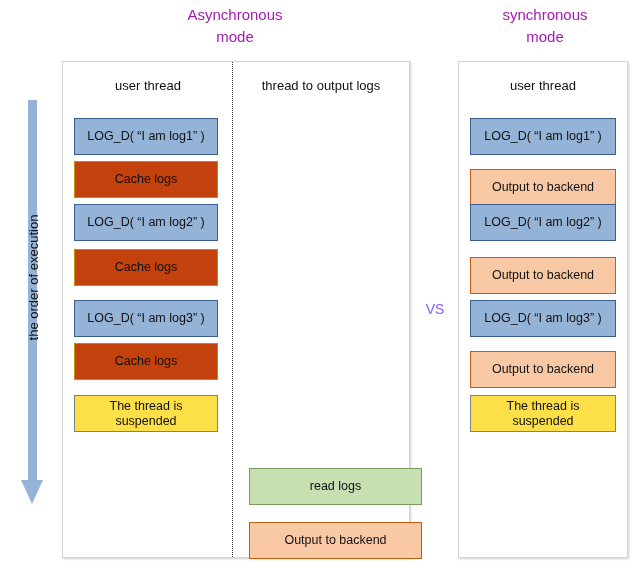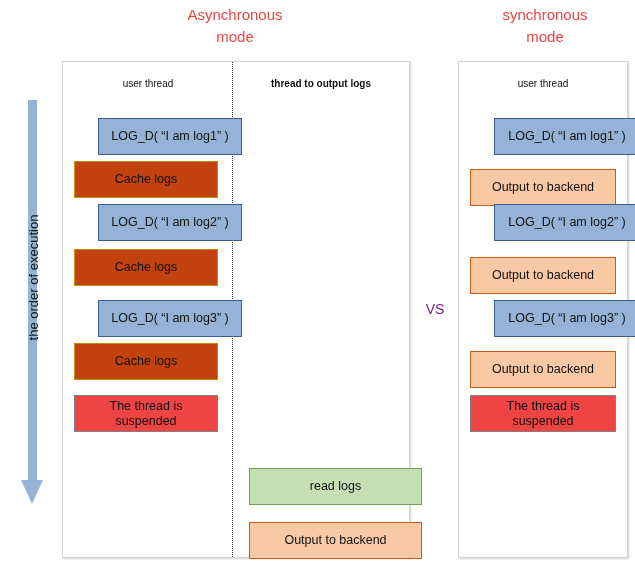--- a/index.html
+++ b/index.html
@@ -15,21 +15,21 @@
     color: #000000;
     overflow: hidden;
   }
 
   
   .diagram-title {
     position: absolute;
     text-align: center;
     font-size: 15px;
     line-height: 22px;
-    color: #ef4444;
+    color: #a21caf;
     white-space: pre-line;
   }
   #title-async { left: 140px; top: 4px; width: 190px; }
   #title-sync  { left: 450px; top: 4px; width: 190px; }
 
   
   #order-arrow-group {
     position: absolute;
     left: 10px;
     top: 100px;
@@ -84,65 +84,65 @@
     top: 62px;
     width: 0;
     height: 495px;
     border-left: 1px dotted #333333;
   }
 
   
   .col-header {
     position: absolute;
     text-align: center;
-    font-size: 10px;
+    font-size: 13px;
     color: #111111;
     white-space: nowrap;
   }
   #hdr-async-user   { left: 66px;  top: 78px; width: 164px; }
-  #hdr-async-output { left: 236px; top: 78px; width: 170px; font-weight: bold; }
+  #hdr-async-output { left: 236px; top: 78px; width: 170px; }
   #hdr-sync-user    { left: 462px; top: 78px; width: 162px; }
 
   
   .step-box {
     position: absolute;
     box-sizing: border-box;
     border: 1px solid #8a8a8a;
     display: flex;
     align-items: center;
     justify-content: center;
     text-align: center;
     font-size: 12.5px;
     line-height: 15px;
     color: #111111;
     padding: 0 4px;
     white-space: pre-line;
   }
-  .box-blue   { background: #95B3D7; border-color: #3A5F8F; margin-left: 24px; }
+  .box-blue   { background: #95B3D7; border-color: #3A5F8F; }
   .box-yellow { background: #c2410c; border-color: #BF9000; }
   .box-orange { background: #F8C9A4; border-color: #C55A11; margin-top: 8px; }
   .box-green  { background: #C6E0B4; border-color: #7A9A5F; }
-  .box-gray   { background: #ef4444; border-color: #808080; }
+  .box-gray   { background: #fde047; border-color: #808080; }
 
   
   .col-async-user { left: 74px; width: 144px; height: 37px; }
   
   .col-async-out  { left: 249px; width: 173px; height: 37px; }
   
   .col-sync-user  { left: 470px; width: 146px; height: 37px; }
 
   
   #vs-label {
     position: absolute;
     left: 415px;
     top: 301px;
     width: 40px;
     text-align: center;
     font-size: 14px;
-    color: #701a75;
+    color: #8b5cf6;
   }
 </style>
 </head>
 <body>
 
 <div class="diagram-title" id="title-async">Asynchronous
 mode</div>
 <div class="diagram-title" id="title-sync">synchronous
 mode</div>
 

